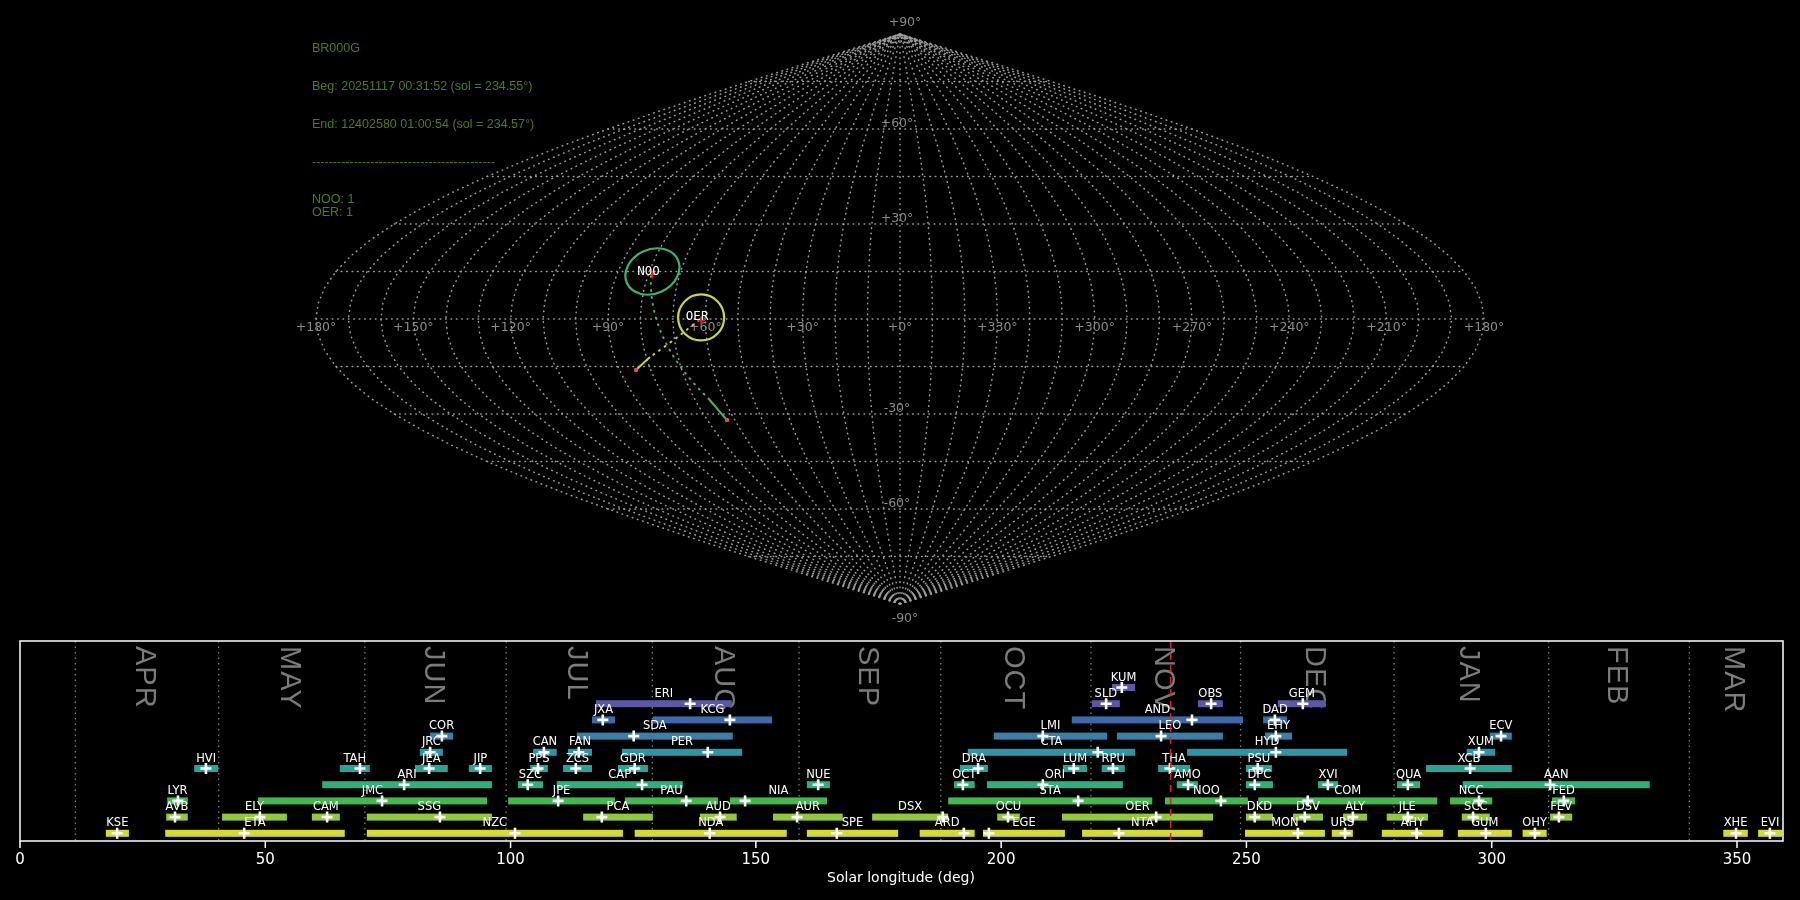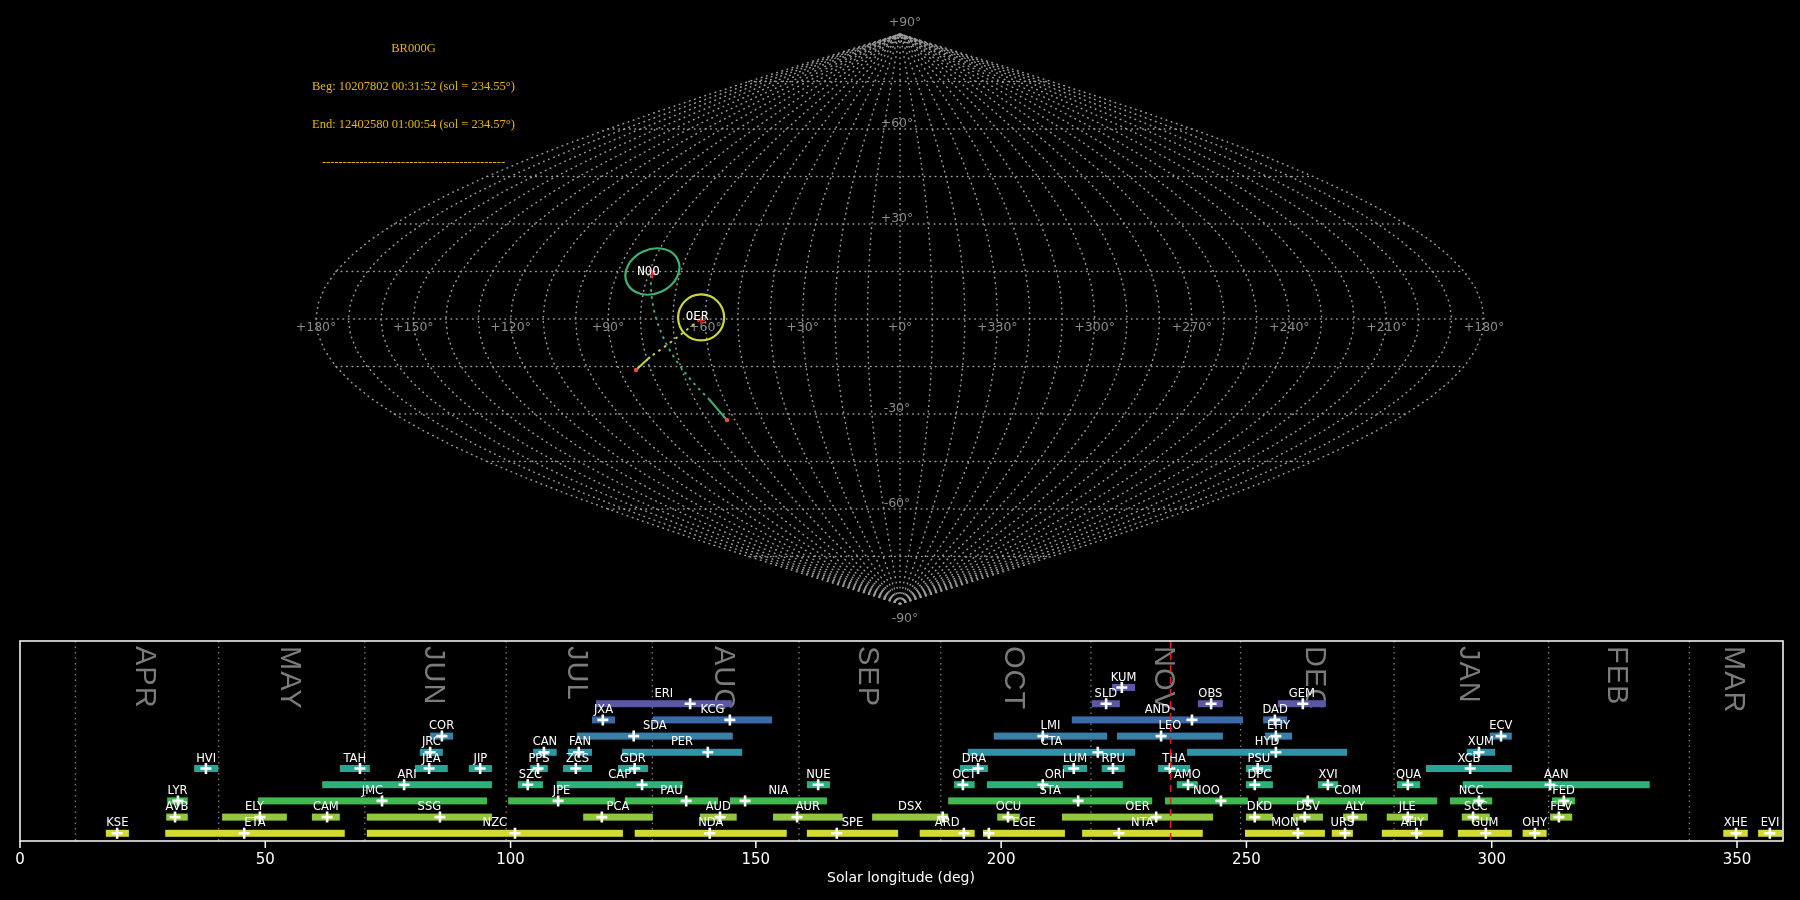--- a/index.html
+++ b/index.html
@@ -1,21 +1,21 @@
 <!DOCTYPE html>
 <html><head>
 <meta charset="utf-8">
 <style>
   html,body{margin:0;padding:0;background:#000;}
   #stage{position:relative;width:1800px;height:900px;background:#000;overflow:hidden;
          font-family:"DejaVu Sans",sans-serif;}
   #scene{position:absolute;left:0;top:0;}
-  #info-panel{position:absolute;left:312px;top:17px;color:#eab308;
-      font-family:Liberation Serif, serif;font-size:12.5px;line-height:12.6px;
-      white-space:pre;text-align:center;}
+  #info-panel{position:absolute;left:312px;top:17px;color:#4d7c0f;
+      font-family:Liberation Sans, sans-serif;font-size:12.5px;line-height:12.6px;
+      white-space:pre;}
   .grid-dot{stroke:#9c9c9c;stroke-width:1.5;fill:none;stroke-linecap:round;stroke-dasharray:0.6 4.8;}
   .map-label{fill:#8a8a8a;font-size:12.5px;font-family:"DejaVu Sans",sans-serif;}
   .radiant-label{fill:#fff;font-size:12.5px;font-family:"DejaVu Sans Mono",monospace;}
   .month-label{fill:#7b7b7b;font-size:29px;letter-spacing:1px;font-family:"Liberation Sans",sans-serif;}
   .tick-label{fill:#fff;font-size:15px;}
   .axis-label{fill:#fff;font-size:14px;}
   .shower-label{fill:#fff;font-size:11.5px;}
 </style>
 </head>
 <body>
@@ -425,18 +425,19 @@
           <text x="1491.7142857142858" y="864" text-anchor="middle" class="tick-label">300</text>
           <line x1="1737" y1="841" x2="1737" y2="848" stroke="#fff" stroke-width="1.5"></line>
           <text x="1737" y="864" text-anchor="middle" class="tick-label">350</text>
         </g>
       <text id="x-axis-title" class="axis-label" x="901" y="882" text-anchor="middle">Solar longitude (deg)</text>
     </g>
   </svg>
 
   <div id="info-panel">
     <div>BR000G</div>
-    <div>Beg: 10207802 00:31:52 (sol = 234.55°)</div>
+    <div>Beg: 20251117 00:31:52 (sol = 234.55°)</div>
     <div>End: 12402580 01:00:54 (sol = 234.57°)</div>
     <div>--------------------------------------------</div>
+    <div id="count-list"><div>NOO: 1</div><div>OER: 1</div></div>
   </div>
 
 </div>
 
 </body></html>

